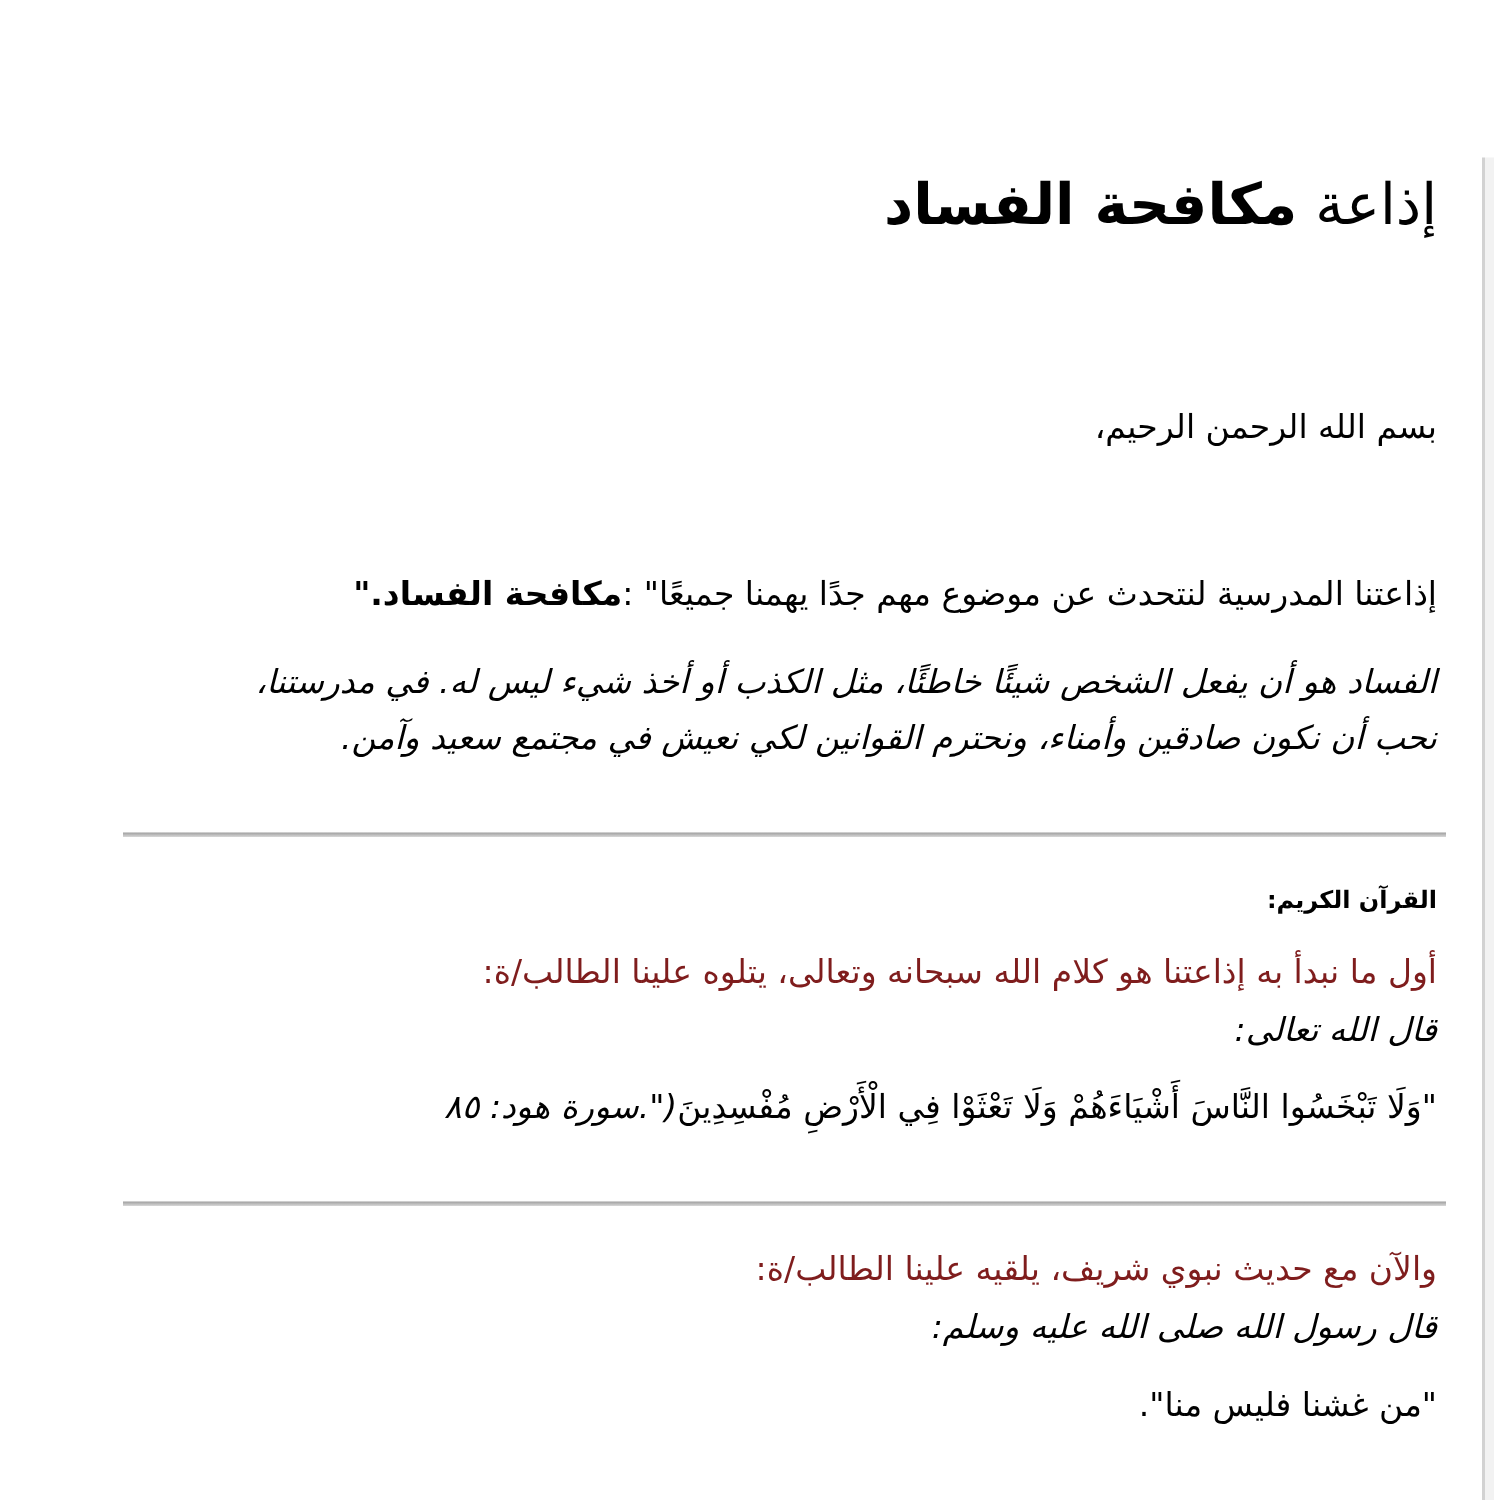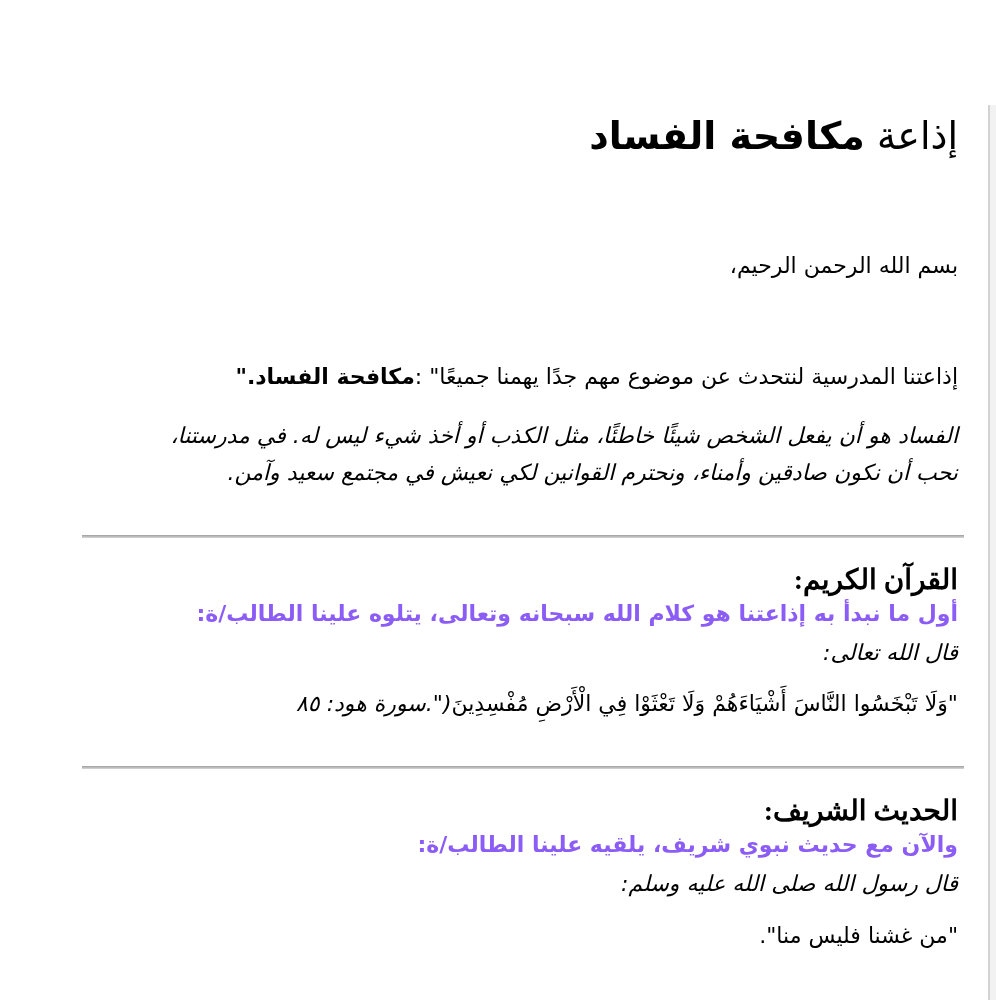--- a/index.html
+++ b/index.html
@@ -26,39 +26,38 @@
   h1.doc-title {
     margin: 105px 0 0 0;
     font-size: 38px;
     line-height: 62px;
     font-weight: 400;
     white-space: nowrap;
   }
   .bold { font-weight: 700; }
   .italic { font-style: italic; }
   p { margin: 0; font-size: 22px; line-height: 37px; }
-  p.greeting { margin-top: 80px; }
+  p.greeting { margin-top: 100px; }
   p.definition { margin-top: 22px; font-style: italic; }
   hr.section-rule {
     border: none;
     height: 3px;
     background: linear-gradient(180deg, #9e9e9e, #d8d8d8);
     margin: 44px -6px 25px 42px;
   }
   h2.section-heading {
     margin: 0;
-    font-size: 28px;
+    font-size: 16px;
     line-height: 33px;
     font-weight: 700;
-    font-family: Liberation Serif, serif;
   }
   p.red-line {
+    margin-top: 15px;
     line-height: 36px;
-    color: #8b5cf6;
-    font-weight: bold;
+    color: #7f1d1d;
   }
   p.lead-line {
     margin-top: 3px;
     line-height: 36px;
     font-style: italic;
   }
   p.verse-line {
     margin-top: 15px;
     margin-bottom: 10px;
     line-height: 36px;
@@ -98,21 +97,20 @@
 
     <hr class="section-rule">
 
     <h2 class="section-heading">القرآن الكريم:</h2>
     <p class="red-line">أول ما نبدأ به إذاعتنا هو كلام الله سبحانه وتعالى، يتلوه علينا الطالب/ة:</p>
     <p class="lead-line">قال الله تعالى:</p>
     <p class="verse-line"><span>"وَلَا تَبْخَسُوا النَّاسَ أَشْيَاءَهُمْ وَلَا تَعْثَوْا فِي الْأَرْضِ مُفْسِدِينَ</span><span class="italic">(".سورة هود: ٨٥</span></p>
 
     <hr class="section-rule">
 
-    <h2 class="section-heading">الحديث الشريف:</h2>
     <p class="red-line">والآن مع حديث نبوي شريف، يلقيه علينا الطالب/ة:</p>
     <p class="lead-line">قال رسول الله صلى الله عليه وسلم:</p>
     <p class="quote-line">"من غشنا فليس منا".</p>
 
   </div>
 
   <div class="edge-line"></div>
   <div class="edge-strip"></div>
 </div>
 

